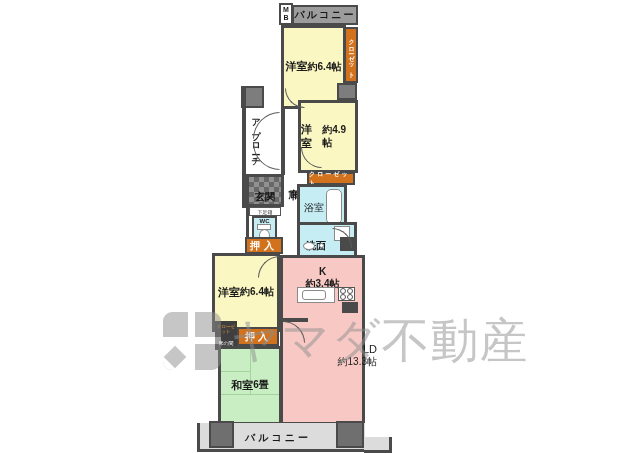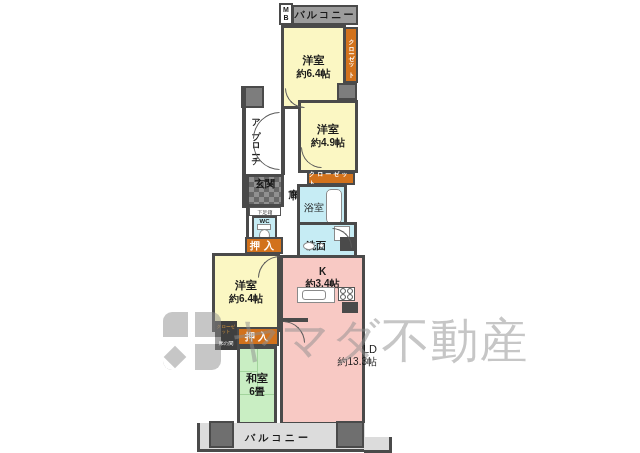--- a/index.html
+++ b/index.html
@@ -1,40 +1,40 @@
 <!DOCTYPE html>
 <html style="--wall: #4a4a4a; --room_yellow: #fbf7c3; --room_pink: #f8c9c4; --room_green: #c9eec3; --water_cyan: #c6ecf4; --closet_orange: #d2721c; --balcony_gray: #dcdcdc; --strip_gray: #9c9c9c; --block_gray: #7d7d7d; --watermark_gray: #8f8f8f;"><head>
 <meta charset="utf-8">
 <style>
   html,body{margin:0;padding:0;background:#fff;}
   #canvas{position:relative;width:640px;height:453px;background:#fff;
     font-family:"Liberation Sans","DejaVu Sans",sans-serif;color:#1a1a1a;overflow:hidden;}
   .abs{position:absolute;box-sizing:border-box;}
   .room{position:absolute;box-sizing:border-box;border:3px solid var(--wall);
-    display:flex;flex-direction:column;align-items:center;justify-content:center;
+    display:flex;flex-direction:row;align-items:center;justify-content:center;
     font-weight:bold;line-height:1.25;}
   .yellow{background:var(--room_yellow);}
   .pink{background:var(--room_pink);}
   .green{background:var(--room_green);}
   .cyan{background:var(--water_cyan);}
   .rname{font-size:11px;} .rsize{font-size:10px;}
   .orange{position:absolute;box-sizing:border-box;background:var(--closet_orange);
     border:2px solid var(--wall);color:#fff;font-weight:bold;
     display:flex;align-items:center;justify-content:center;}
   .vtext{writing-mode:vertical-rl;text-orientation:upright;letter-spacing:2px;}
   .wallpiece{position:absolute;background:var(--wall);}
   .grayblock{position:absolute;box-sizing:border-box;background:var(--block_gray);border:2px solid var(--wall);}
   .arc{position:absolute;box-sizing:border-box;border:1px solid transparent;}
   .fixture{position:absolute;box-sizing:border-box;background:#fff;border:1px solid #8a8a8a;}
   .tinybox{position:absolute;box-sizing:border-box;background:#3f3f3f;color:#fff;
     display:flex;align-items:center;justify-content:center;text-align:center;line-height:1.15;}
   .tatamiline{position:absolute;background:#a2d49c;}
   .genkan{position:absolute;box-sizing:border-box;border:3px solid var(--wall);
     background:repeating-conic-gradient(#686868 0% 25%, #909090 0% 50%);background-size:10px 10px;
-    display:flex;align-items:flex-start;justify-content:center;}
+    display:flex;align-items:flex-end;justify-content:center;}
   .balcony{position:absolute;box-sizing:border-box;background:var(--balcony_gray);}
   #watermark{position:absolute;left:163px;top:303px;width:345px;height:75px;opacity:.5;z-index:60;
     display:flex;align-items:center;pointer-events:none;}
   #wm-text{font-size:48px;font-weight:normal;color:var(--watermark_gray);letter-spacing:1px;margin-left:10px;white-space:nowrap;}
   #wm-logo{position:relative;width:58px;height:58px;background:var(--watermark_gray);border-radius:9px;flex:0 0 auto;}
   .wm-stripe{position:absolute;background:#fff;}
   #mb{white-space:pre-line;font-size:7px;font-weight:bold;line-height:1.1;
     display:flex;align-items:center;justify-content:center;text-align:center;
     background:#fff;border:2px solid var(--wall);}
   .kdots{display:grid;grid-template-columns:1fr 1fr;grid-template-rows:1fr 1fr;place-items:center;}
@@ -117,21 +117,21 @@
     <span>クローゼット</span>
   </div>
   <div class="tinybox" style="left:215px;top:337px;width:22px;height:13px;font-size:5px;">
     <span>床の間</span>
   </div>
 
   <div class="orange" style="left:237px;top:327px;width:42px;height:19px;font-size:10px;letter-spacing:3px;">
       <span>押入</span>
     </div>
 
-  <div class="room green" style="left:237px;top:346px;width:40px;height:79px;text-align:center;">
+  <div class="room green" style="left:218px;top:346px;width:64px;height:79px;text-align:center;">
     <div class="tatamiline" style="left:50%;top:0;width:1px;height:62%;"></div>
     <div class="tatamiline" style="left:0;top:62%;width:100%;height:1px;"></div>
     <div class="tatamiline" style="left:0;top:30%;width:50%;height:1px;"></div>
     <div class="rname" style="z-index:2;">和室</div>
     <div class="rsize" style="z-index:2;">6畳</div>
   </div>
 
   <div class="abs pink" style="left:280px;top:255px;width:85px;height:170px;border:3px solid var(--wall);">
     <div style="position:absolute;left:0;top:8px;width:100%;text-align:center;font-weight:bold;">
       <div style="font-size:10px;">K</div>

